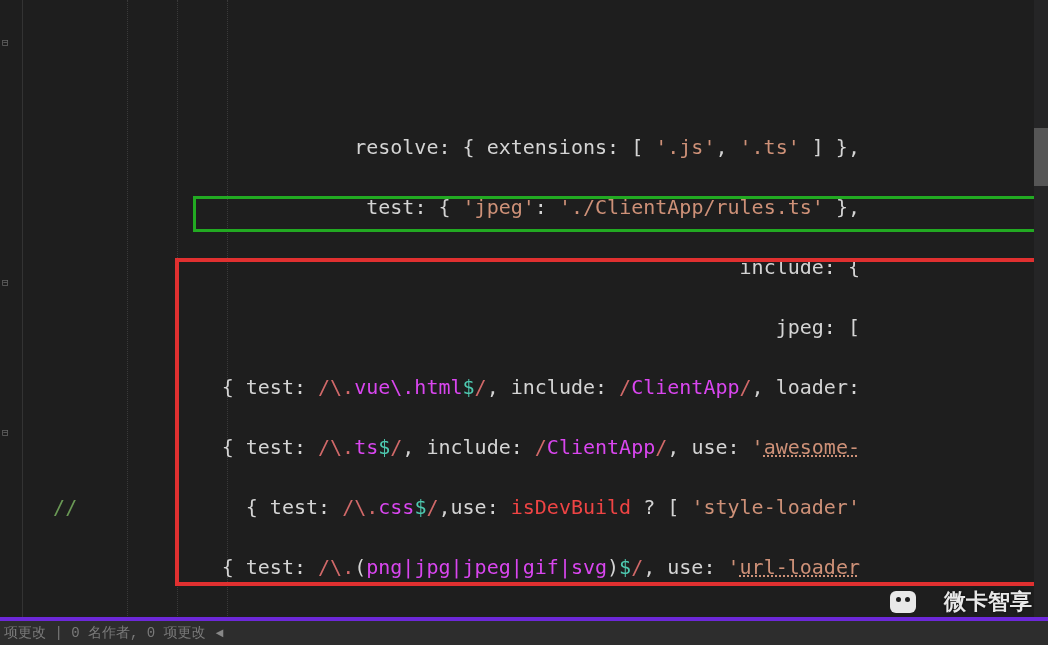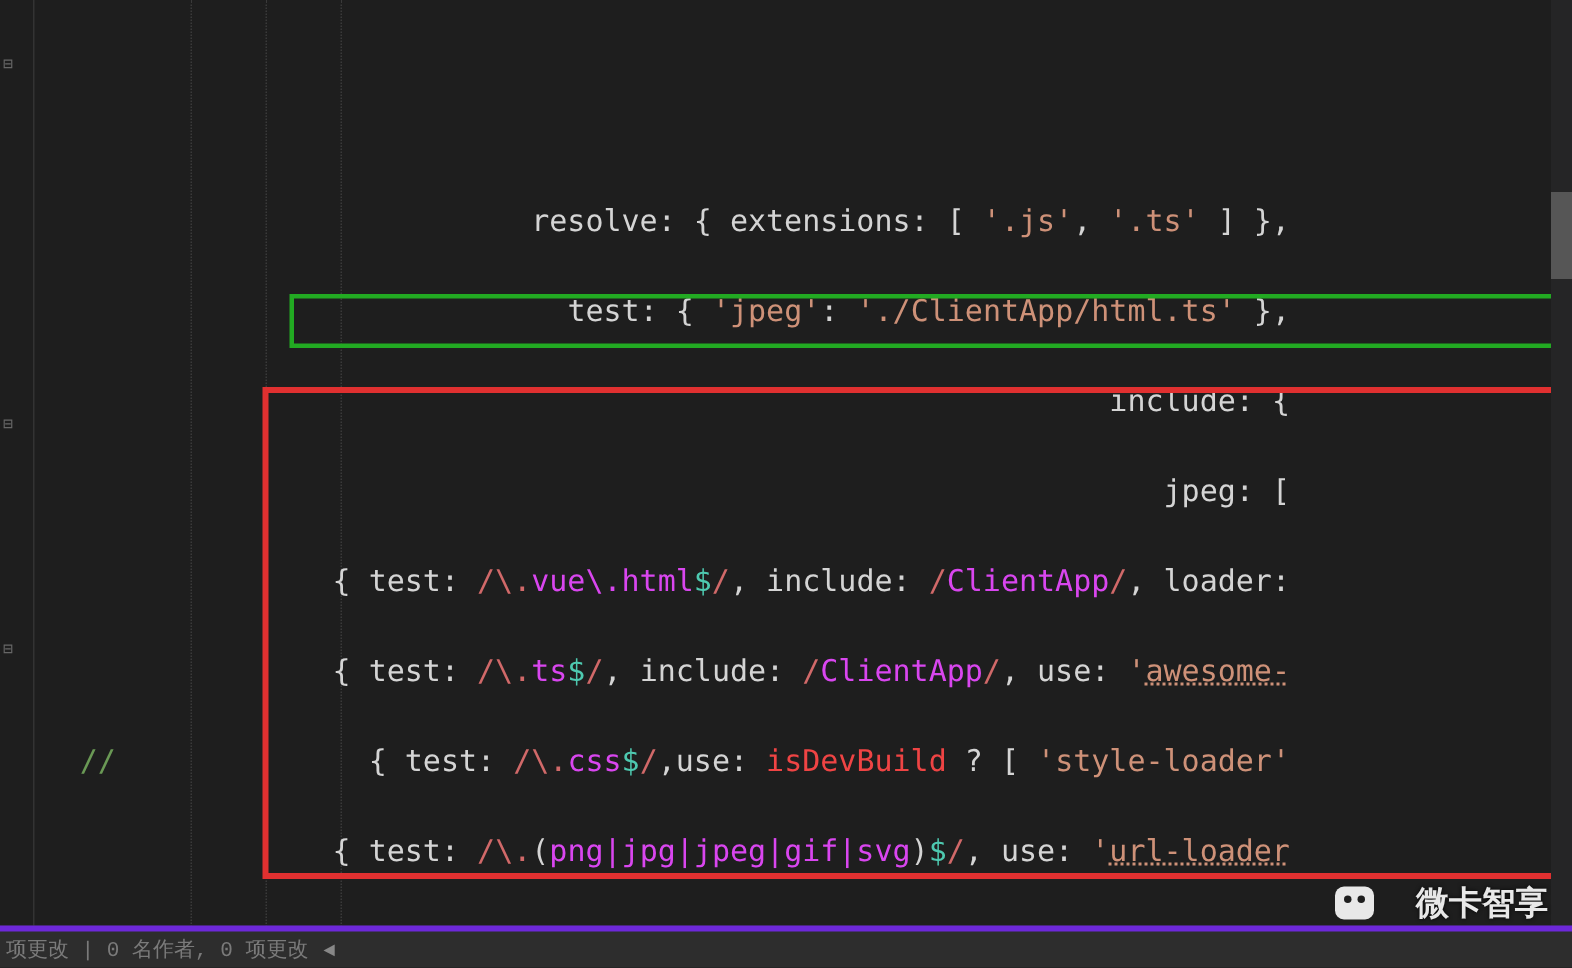--- a/index.html
+++ b/index.html
@@ -189,21 +189,21 @@
   </div>
 
   <div class="code">
     <div class="indent-guides">
       <div class="ig" style="left:104px"></div>
       <div class="ig" style="left:154px"></div>
       <div class="ig" style="left:204px"></div>
     </div>
 
     <pre><span class="line">        <span class="tok-prop">resolve</span><span class="tok-punct">: { </span><span class="tok-prop">extensions</span><span class="tok-punct">: [ </span><span class="tok-str">'<span>.js</span>'</span><span class="tok-punct">, </span><span class="tok-str">'<span>.ts</span>'</span><span class="tok-punct"> ] },</span></span>
-<span class="line">        <span class="tok-prop">test</span><span class="tok-punct">: { </span><span class="tok-str">'<span>jpeg</span>'</span><span class="tok-punct">: </span><span class="tok-str">'<span>./ClientApp/html.ts</span>'</span><span class="tok-punct"> },</span></span>
+<span class="line">        <span class="tok-prop">test</span><span class="tok-punct">: { </span><span class="tok-str">'<span>jpeg</span>'</span><span class="tok-punct">: </span><span class="tok-str">'<span>./ClientApp/rules.ts</span>'</span><span class="tok-punct"> },</span></span>
 <span class="line">        <span class="tok-prop">include</span><span class="tok-punct">: {</span></span>
 <span class="line">            <span class="tok-prop">jpeg</span><span class="tok-punct">: [</span></span>
 <span class="line">                <span class="tok-punct">{ </span><span class="tok-prop">test</span><span class="tok-punct">: </span><span class="tok-regex-d">/\.</span><span class="tok-regex-t">vue\.html</span><span class="tok-regex-g">$</span><span class="tok-regex-d">/</span><span class="tok-punct">, </span><span class="tok-prop">include</span><span class="tok-punct">: </span><span class="tok-regex-d">/</span><span class="tok-regex-t">ClientApp</span><span class="tok-regex-d">/</span><span class="tok-punct">, </span><span class="tok-prop">loader</span><span class="tok-punct">:</span></span>
 <span class="line">                <span class="tok-punct">{ </span><span class="tok-prop">test</span><span class="tok-punct">: </span><span class="tok-regex-d">/\.</span><span class="tok-regex-t">ts</span><span class="tok-regex-g">$</span><span class="tok-regex-d">/</span><span class="tok-punct">, </span><span class="tok-prop">include</span><span class="tok-punct">: </span><span class="tok-regex-d">/</span><span class="tok-regex-t">ClientApp</span><span class="tok-regex-d">/</span><span class="tok-punct">, </span><span class="tok-prop">use</span><span class="tok-punct">: </span><span class="tok-str">'<span class="tok-str-u">awesome-</span></span></span>
 <span class="line"><span class="tok-comment">//</span>              <span class="tok-punct">{ </span><span class="tok-prop">test</span><span class="tok-punct">: </span><span class="tok-regex-d">/\.</span><span class="tok-regex-t">css</span><span class="tok-regex-g">$</span><span class="tok-regex-d">/</span><span class="tok-punct">,</span><span class="tok-prop">use</span><span class="tok-punct">: </span><span class="tok-var">isDevBuild</span><span class="tok-punct"> ? [ </span><span class="tok-str">'<span>style-loader</span>'</span></span>
 <span class="line">                <span class="tok-punct">{ </span><span class="tok-prop">test</span><span class="tok-punct">: </span><span class="tok-regex-d">/\.</span><span class="tok-punct">(</span><span class="tok-regex-t">png|jpg|jpeg|gif|svg</span><span class="tok-punct">)</span><span class="tok-regex-g">$</span><span class="tok-regex-d">/</span><span class="tok-punct">, </span><span class="tok-prop">use</span><span class="tok-punct">: </span><span class="tok-str">'<span class="tok-str-u">url-loader</span></span></span>
 <span class="line">                <span class="tok-punct">{</span></span>
 
 
 

